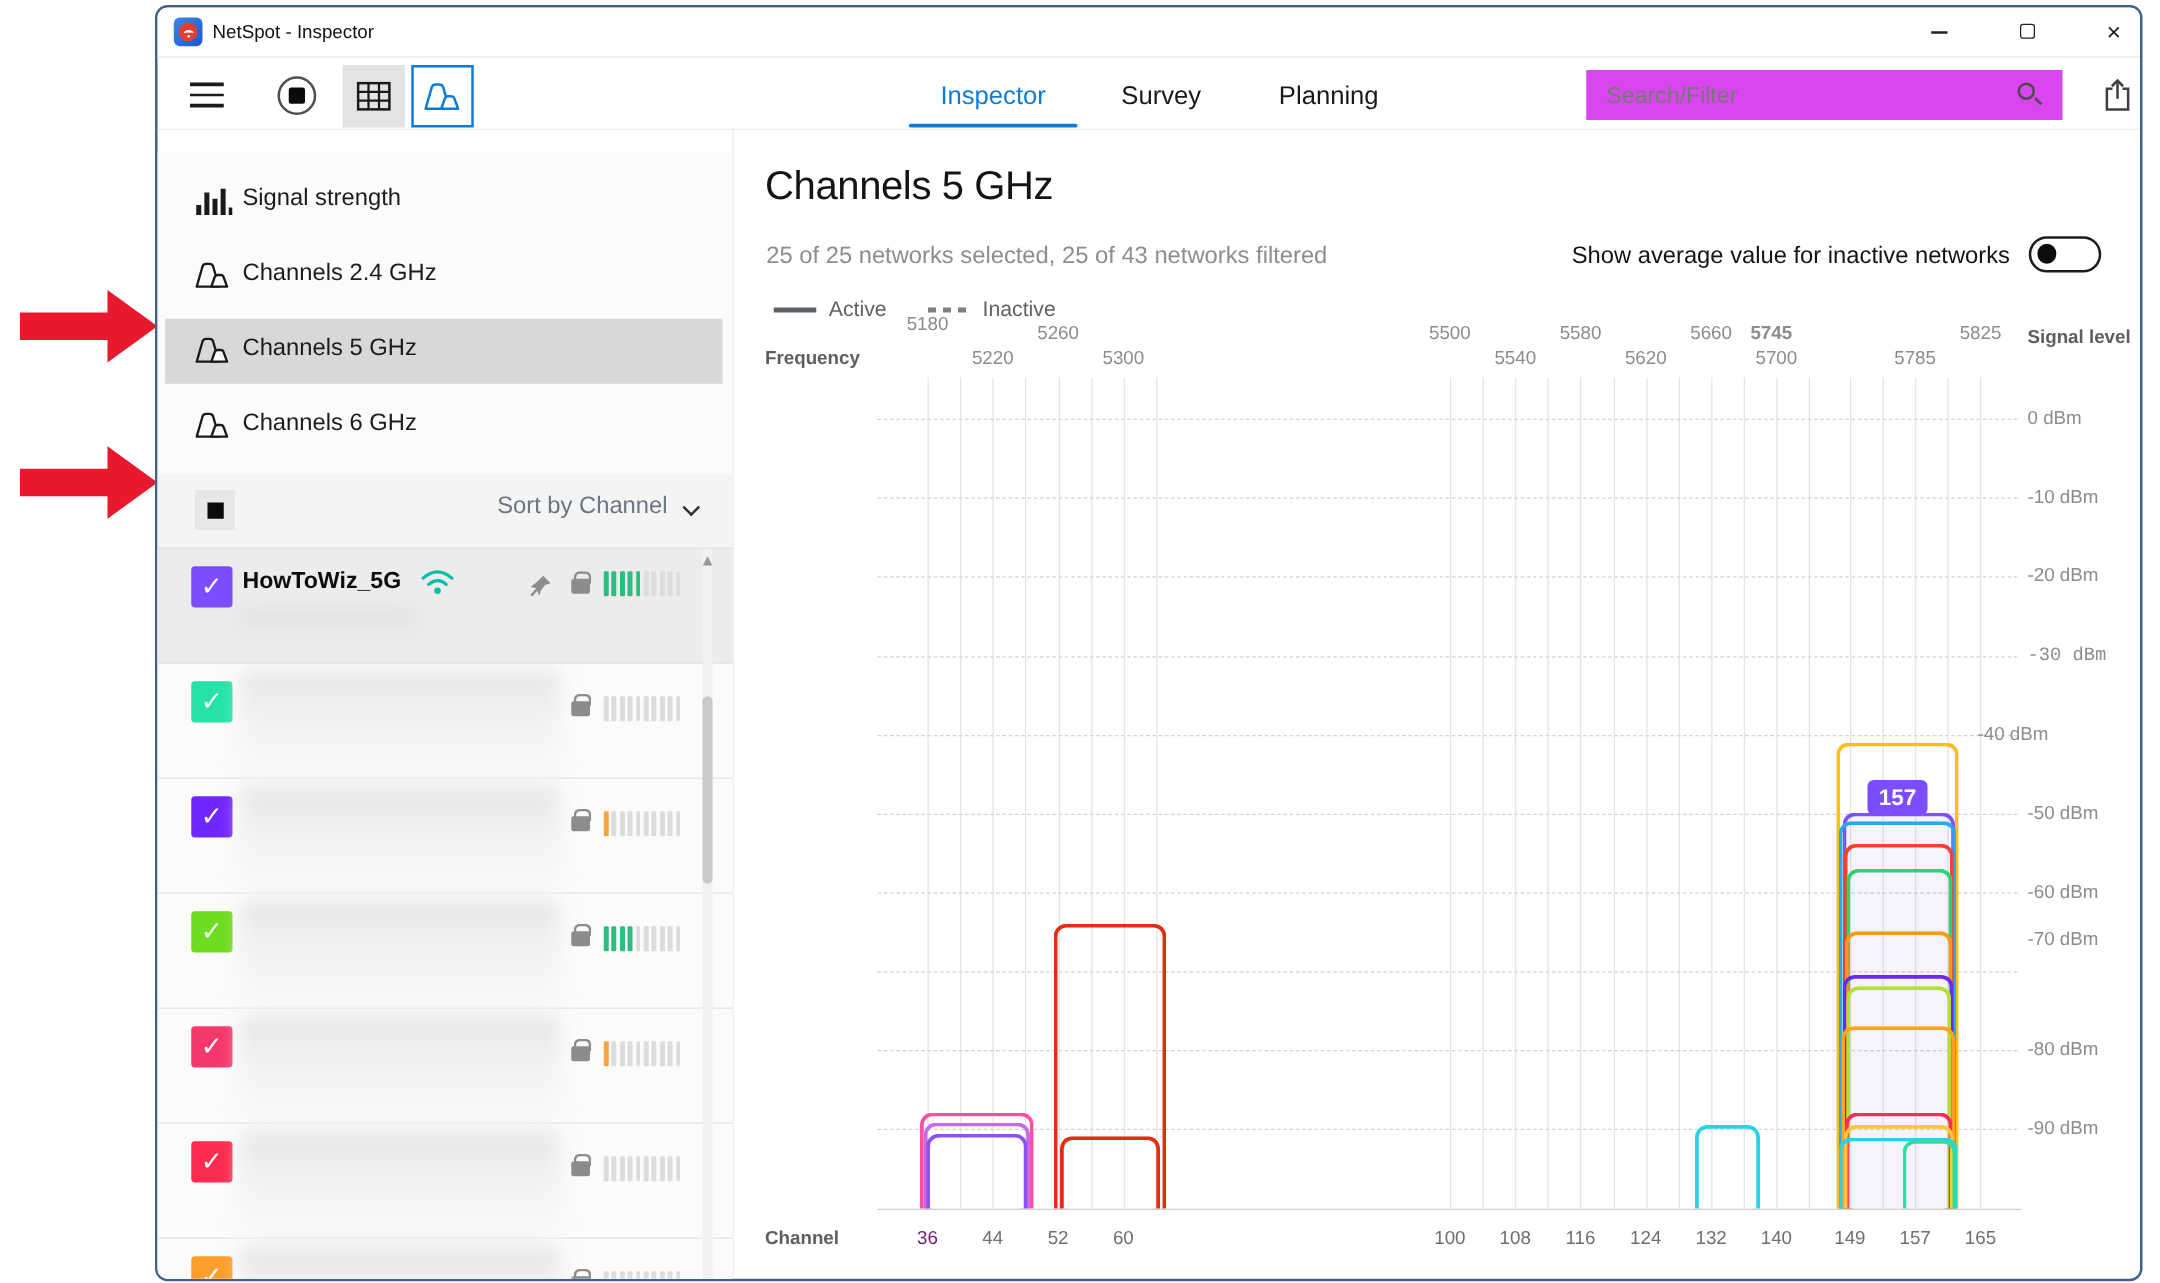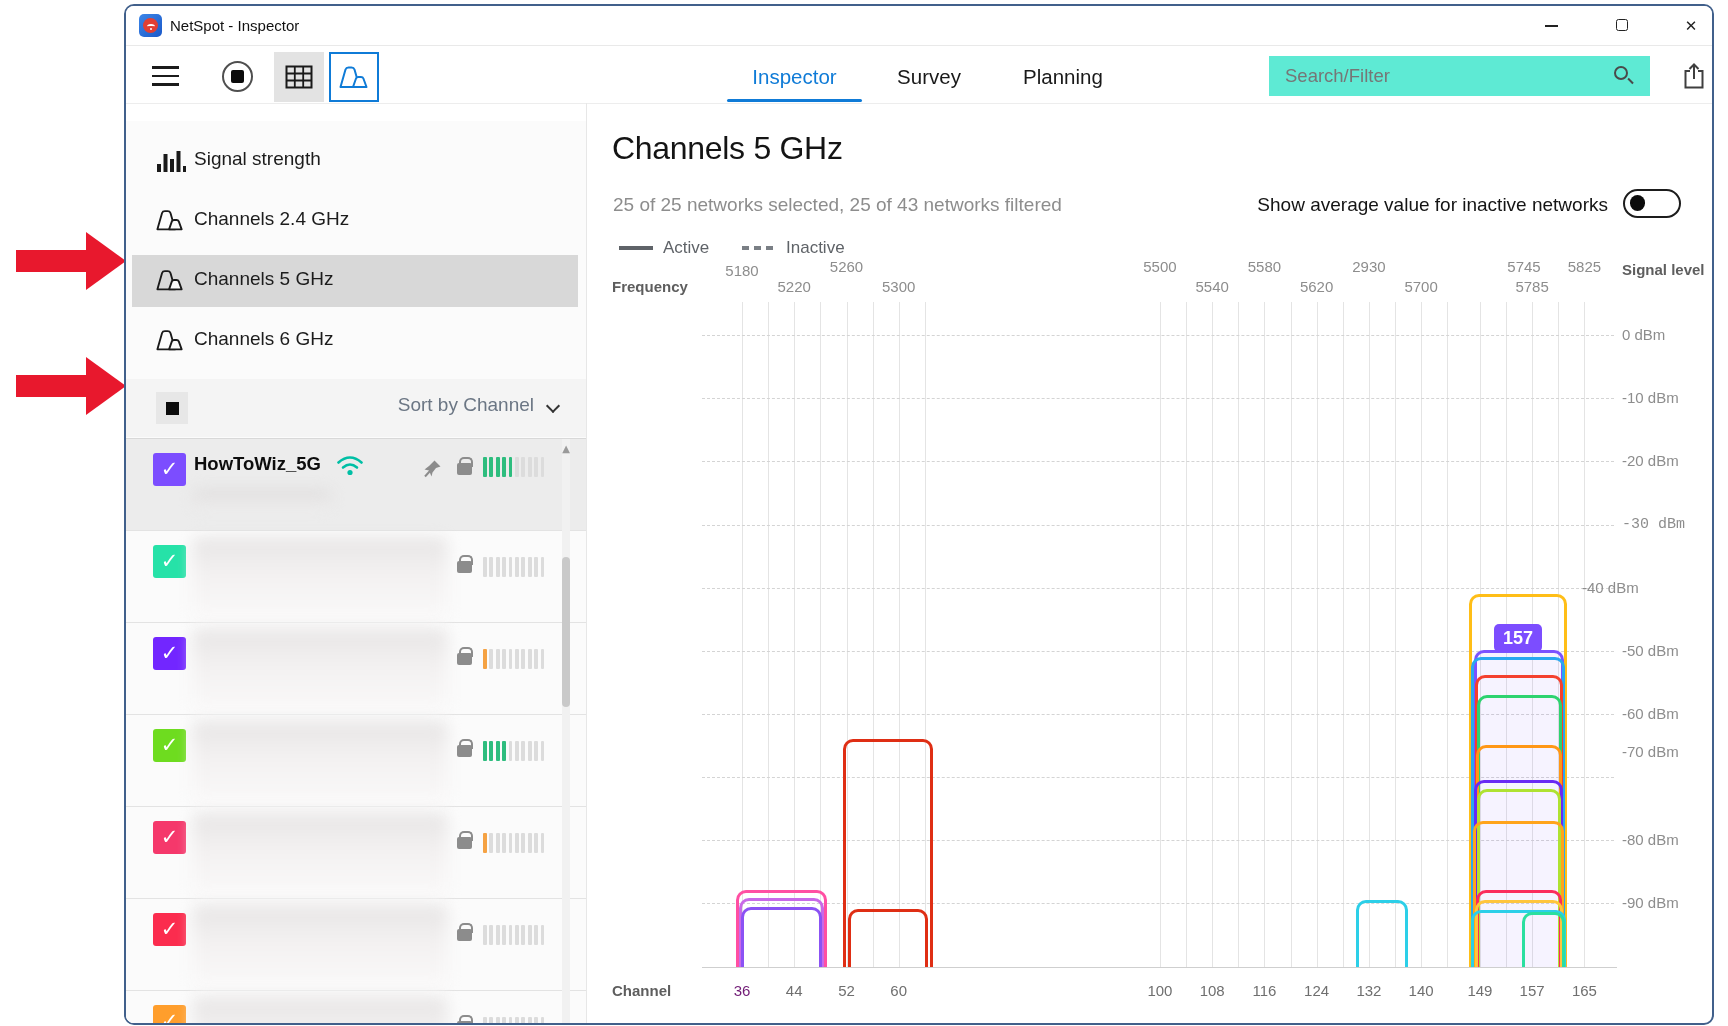--- a/index.html
+++ b/index.html
@@ -28,21 +28,21 @@
   .hamb { position:absolute; left:26px; top:60px; width:27px; height:20px; }
   .hamb i { position:absolute; left:0; width:27px; height:2.6px; background:#1b1b1b; }
   .stopbtn { position:absolute; left:96px; top:55px; width:31px; height:31px; border:2px solid #4f4f4f; border-radius:50%; background:#fff; }
   .stopbtn i { position:absolute; left:7px; top:7px; width:13px; height:13px; background:#0b0b0b; border-radius:2px; }
   .toolbtn { position:absolute; top:46px; width:50px; height:50px; }
   .toolbtn.gray { background:#e3e3e3; }
   .toolbtn.sel { background:#fff; border:2.5px solid #0f7bd7; }
   .tab { position:absolute; top:52px; height:38px; font-size:20.5px; color:#191919; text-align:center; line-height:38px; }
   .tab.active { color:#0f7bd7; }
   .tabline { position:absolute; top:93px; height:3px; background:#0f7bd7; border-radius:2px; }
-  .searchbox { position:absolute; left:1143px; top:50px; width:381px; height:40px; background:#5eead4; }
+  .searchbox { position:absolute; left:1143px; top:50px; width:381px; height:40px; background:#d946ef; }
   .searchbox input { position:absolute; left:16px; top:0; width:320px; height:40px; border:none; background:transparent; outline:none;
      font-size:18.5px; color:#333; font-family:inherit; }
   .searchbox input::placeholder { color:#767676; opacity:1; }
   .mag { position:absolute; left:1488px; top:60px; width:14px; height:14px; border:2.2px solid #4a4a4a; border-radius:50%; }
   .mag::after { content:""; position:absolute; left:11px; top:12px; width:7px; height:2.2px; background:#4a4a4a; transform:rotate(45deg); }
 
   .contentline { position:absolute; left:0; top:97px; width:100%; height:1px; background:#ededed; }
   .vdivider { position:absolute; left:460px; top:97px; width:1px; height:924px; background:#e7e7e7; }
 
   
@@ -423,26 +423,26 @@
         <div class="gridh" style="top: 644.8px;"></div>
         <div class="dbmlbl" style="left: 1496px; top: 635.8px;">-50 dBm</div>
         <div class="gridh" style="top: 708px;"></div>
         <div class="dbmlbl" style="left: 1496px; top: 699px;">-60 dBm</div>
         <div class="gridh" style="top: 771.1px;"></div>
         <div class="dbmlbl" style="left: 1496px; top: 737px;">-70 dBm</div>
         <div class="gridh" style="top: 834.3px;"></div>
         <div class="dbmlbl" style="left: 1496px; top: 825.3px;">-80 dBm</div>
         <div class="gridh" style="top: 897.4px;"></div>
         <div class="dbmlbl" style="left: 1496px; top: 888.4px;">-90 dBm</div>
-        <div class="freqlbl" style="top: 256px; transform: translateX(-50%); left: 616px;">5180</div>
+        <div class="freqlbl" style="top: 245px; transform: translateX(-50%); left: 616px;">5180</div>
         <div class="freqlbl" style="top: 252px; transform: translateX(-50%); left: 720.5px;">5260</div>
         <div class="freqlbl" style="top: 252px; transform: translateX(-50%); left: 1033.9px;">5500</div>
         <div class="freqlbl" style="top: 252px; transform: translateX(-50%); left: 1138.4px;">5580</div>
-        <div class="freqlbl" style="top: 252px; transform: translateX(-50%); left: 1242.9px;">2930</div>
-        <div class="freqlbl" style="top: 252px; transform: translateX(-50%); left: 1398px;">5745</div>
+        <div class="freqlbl" style="top: 252px; transform: translateX(-50%); left: 1242.9px;">5660</div>
+        <div class="freqlbl" style="top: 252px; transform: translateX(-50%); left: 1291px; font-weight: bold;">5745</div>
         <div class="freqlbl" style="top: 252px; transform: translateX(-50%); left: 1458.4px;">5825</div>
         <div class="freqlbl" style="top: 272px; transform: translateX(-50%); left: 668.2px;">5220</div>
         <div class="freqlbl" style="top: 272px; transform: translateX(-50%); left: 772.7px;">5300</div>
         <div class="freqlbl" style="top: 272px; transform: translateX(-50%); left: 1086.2px;">5540</div>
         <div class="freqlbl" style="top: 272px; transform: translateX(-50%); left: 1190.6px;">5620</div>
         <div class="freqlbl" style="top: 272px; transform: translateX(-50%); left: 1295.1px;">5700</div>
         <div class="freqlbl" style="top: 272px; transform: translateX(-50%); left: 1406.1px;">5785</div>
         <div class="chanlbl" style="top: 976px; transform: translateX(-50%); color: #701a75; left: 616px;">36</div>
         <div class="chanlbl" style="top: 976px; transform: translateX(-50%); color: rgb(111, 111, 111); left: 668.2px;">44</div>
         <div class="chanlbl" style="top: 976px; transform: translateX(-50%); color: rgb(111, 111, 111); left: 720.5px;">52</div>

